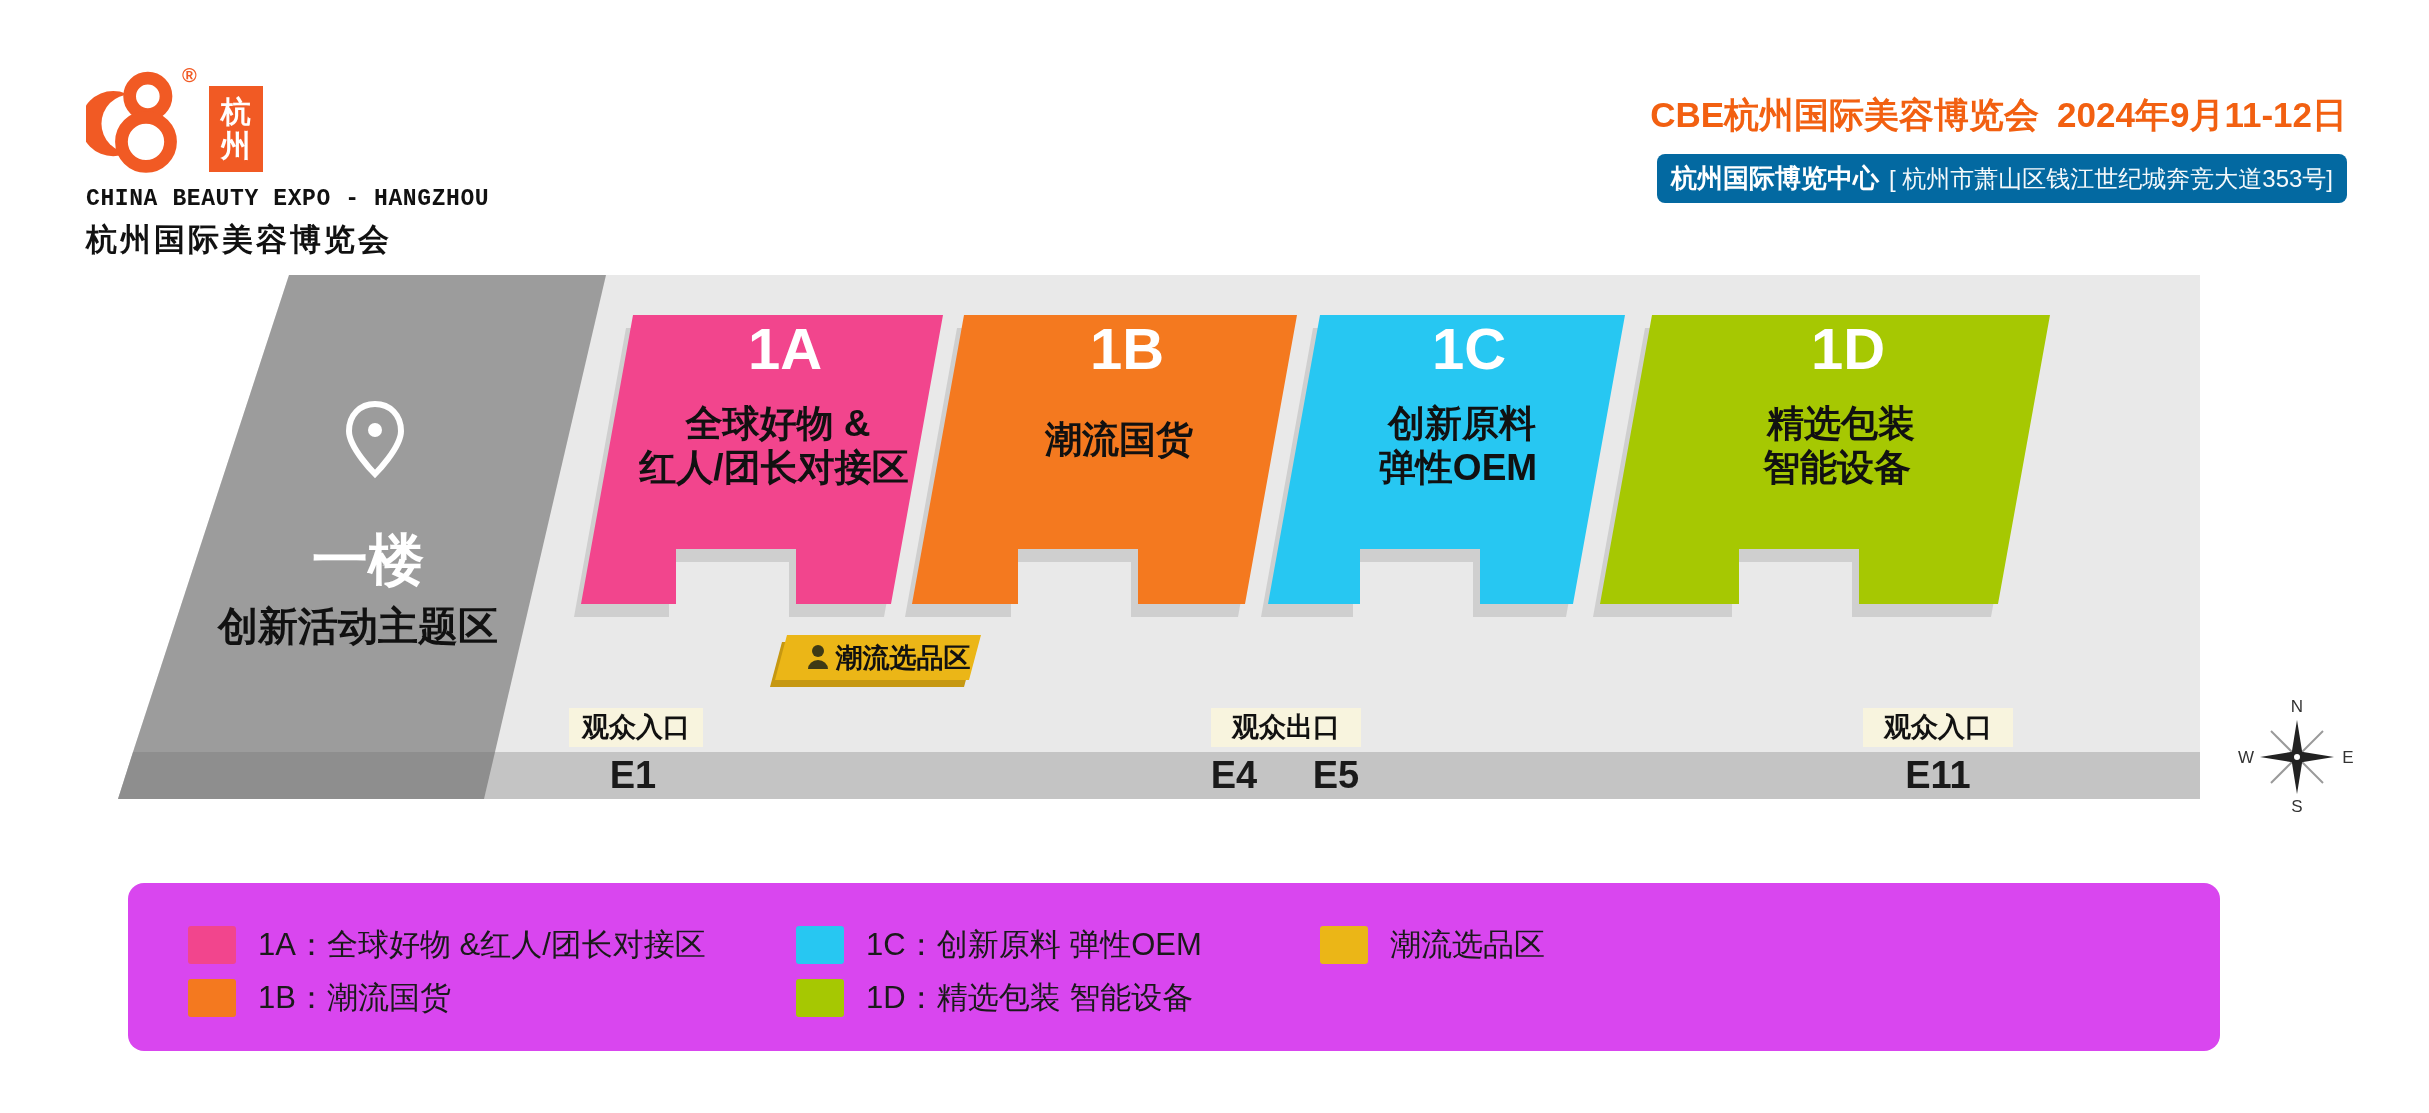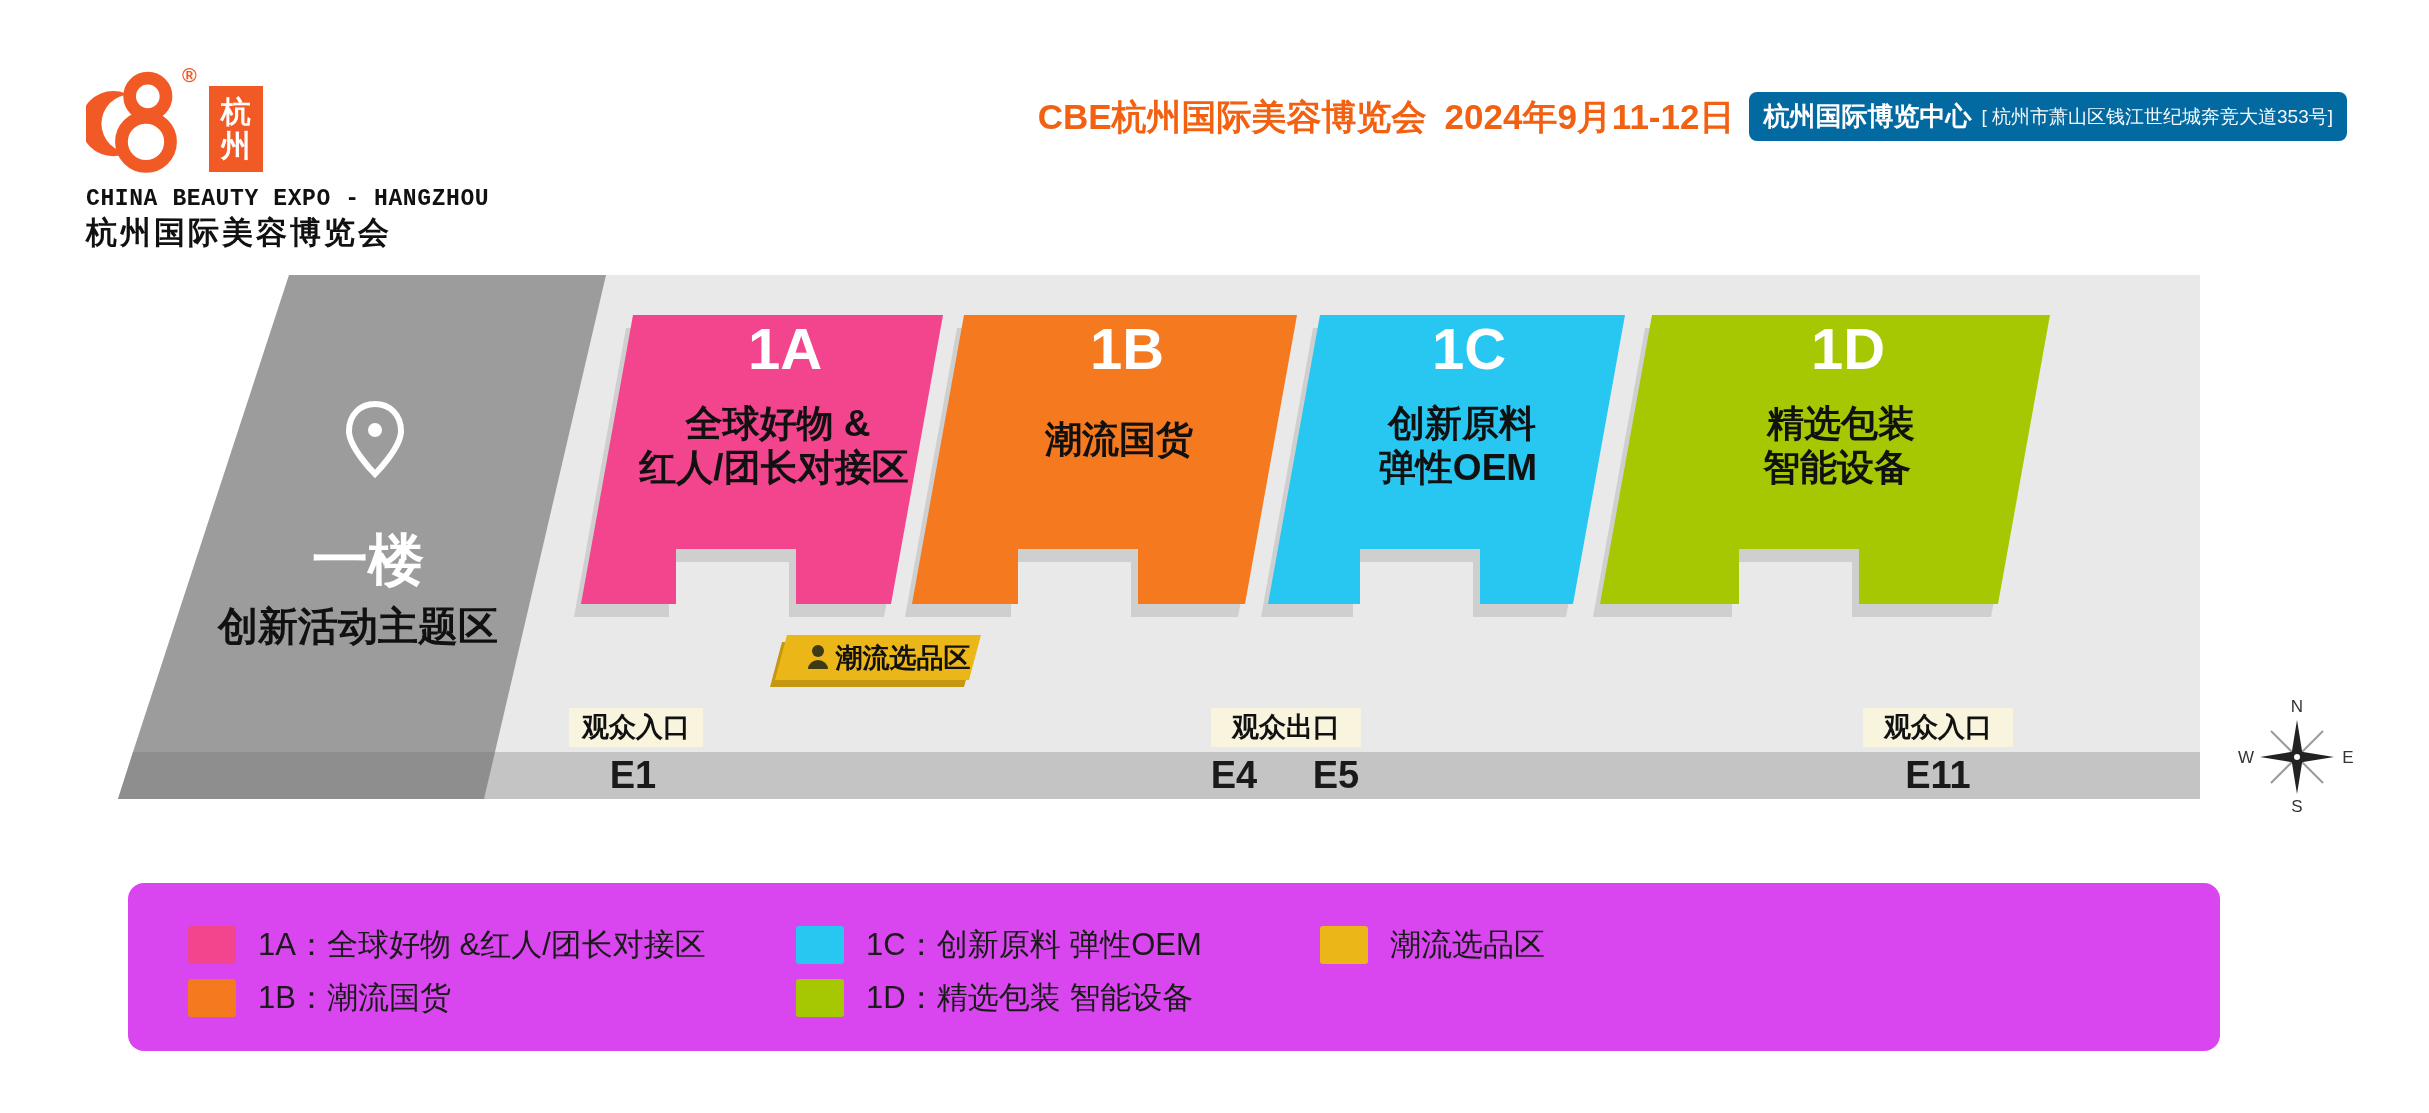--- a/index.html
+++ b/index.html
@@ -11,29 +11,29 @@
   
   .logo-area { position:absolute; left:86px; top:64px; }
   .logo-row { display:flex; align-items:flex-end; }
   .logo-mark { width:100px; height:112px; }
   .reg { align-self:flex-start; font-size:20px; font-weight:700; color:#F15A24; margin:0 2px 0 -4px; }
   .brand { font-size:98px; font-weight:800; line-height:0.82; color:#F15A24; letter-spacing:-2px; }
   .city-box { width:54px; height:86px; background:#F15A24; color:#fff; margin:0 0 4px 10px;
               display:flex; flex-direction:column; align-items:center; justify-content:center;
               font-size:30px; font-weight:700; line-height:1.15; }
   .logo-sub-en { margin-top:10px; font-size:23px; font-weight:700; letter-spacing:0.6px; color:#111;font-family:Liberation Mono, monospace; }
-  .logo-sub-cn { font-size:31px; font-weight:600; letter-spacing:3px; color:#111; }
+  .logo-sub-cn { margin-top:7px; font-size:31px; font-weight:600; letter-spacing:3px; color:#111; }
 
-  .header-right { position:absolute; right:82px; top:92px; display:flex; flex-direction:row;
+  .header-right { position:absolute; right:82px; top:92px; display:flex; flex-direction:column;
                   align-items:flex-end; gap:15px; }
   .event-line { display:flex; gap:18px; color:#F26011; font-size:35px; font-weight:800; white-space:nowrap; }
   .venue-badge { background:#0369a1; color:#fff; border-radius:8px; padding:7px 14px;
                  display:flex; align-items:center; gap:10px; white-space:nowrap; }
   .venue-name { font-size:26px; font-weight:700; }
-  .venue-address { font-size:19px; font-weight:400; opacity:0.96; }
+  .venue-address { font-size:24px; font-weight:400; opacity:0.96; }
 
   
   .floor-map { position:absolute; left:0; top:252px; width:2429px; height:560px; }
   .floor-map text { font-family:"Liberation Sans","DejaVu Sans",sans-serif; }
 
   
   .legend { position:absolute; left:128px; top:883px; width:2092px; height:168px;
             background:#d946ef; border-radius:16px; }
   .legend-item { position:absolute; display:flex; align-items:center; gap:22px; height:40px; }
   .swatch { width:48px; height:38px; border-radius:3px; flex:0 0 auto; }

